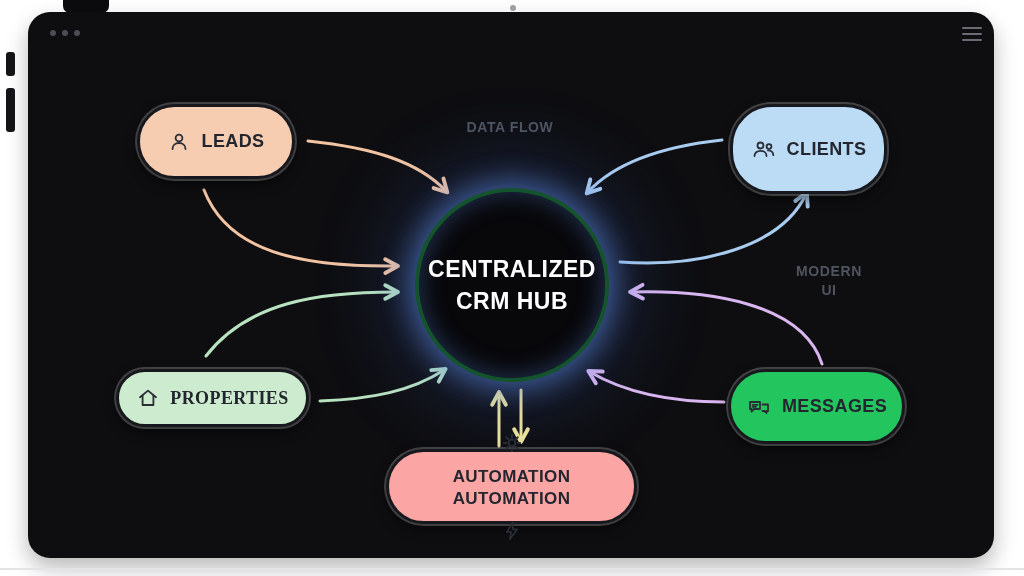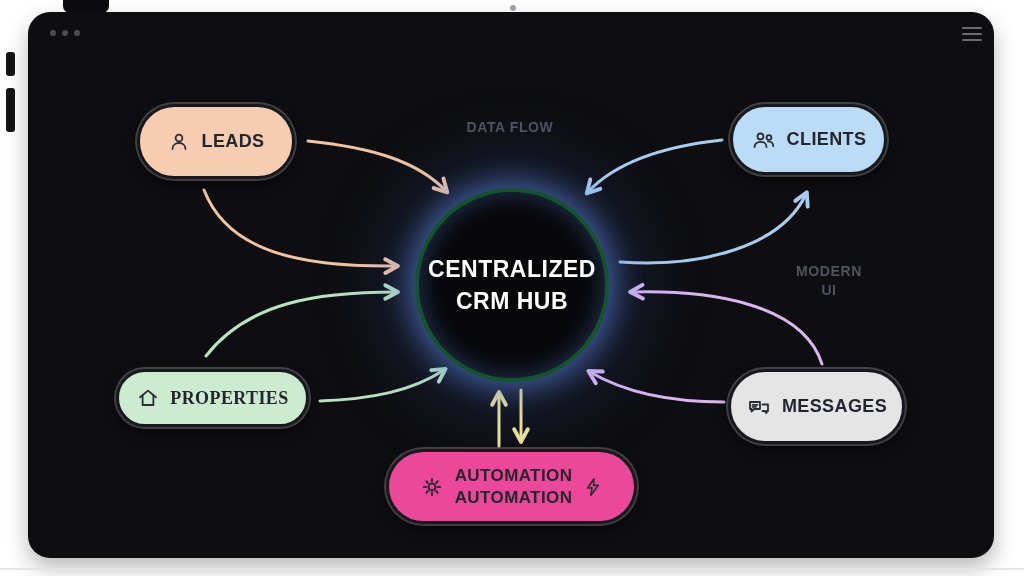--- a/index.html
+++ b/index.html
@@ -44,21 +44,21 @@
             line-height:1.4; text-align:center; }
 
   
   .pill { position:absolute; display:flex; align-items:center; justify-content:center;
           gap:10px; border-radius:42px; border:3px solid #17181d;
           box-shadow:0 0 0 2px rgba(255,255,255,0.22), 0 5px 12px rgba(0,0,0,0.55);
           z-index:4; color:#23262e; }
   .pill .lbl { font-weight:700; font-size:18px; letter-spacing:0.4px; color:#23262e; }
   .pill svg { flex:0 0 auto; }
   .pill-leads      { left:137px; top:104px; width:158px; height:75px; }
-  .pill-clients    { left:730px; top:104px; width:157px; height:71px; }
+  .pill-clients    { left:730px; top:104px; width:157px; height:90px; }
   .pill-properties { left:116px; top:369px; width:193px; height:58px;font-family:Liberation Serif, serif; }
   .pill-messages   { left:728px; top:369px; width:177px; height:75px; }
   .pill-automation { left:386px; top:449px; width:251px; height:75px; }
   .pill-automation .two { display:flex; flex-direction:column; align-items:center; }
   .pill-automation .two .lbl { font-size:17px; line-height:1.25; }
 
   
   .anno { position:absolute; color:#4f545f; font-weight:600; font-size:14px;
           letter-spacing:0.6px; text-align:center; line-height:1.35; z-index:3; }
   .anno-ai { left:428px; top:118px; width:164px; }
@@ -156,30 +156,30 @@
   </div>
 
   <div class="pill pill-properties" style="background: rgb(205, 236, 207);">
     <svg class="ico" width="24" height="24" viewBox="0 0 24 24">
       <path d="M4 11.2 L12 4.6 L20 11.2"></path>
       <path d="M6.6 9.6 L6.6 19 L17.4 19 L17.4 9.6"></path>
     </svg>
     <span class="lbl">PROPERTIES</span>
   </div>
 
-  <div class="pill pill-messages" style="background: #e5e5e5;">
+  <div class="pill pill-messages" style="background: #22c55e;">
     <svg class="ico" width="26" height="24" viewBox="0 0 26 24">
       <path d="M4 7 H14 V14 H8 L5.5 16.5 L5.5 14 H4 Z"></path>
       <path d="M16.5 9.5 H22 V16 H20.5 L20.5 18 L18.5 16 H16.5"></path>
       <path d="M6.5 9.8 H11.5 M6.5 11.8 H10"></path>
     </svg>
     <span class="lbl">MESSAGES</span>
   </div>
 
-  <div class="pill pill-automation" style="background: #ec4899;">
+  <div class="pill pill-automation" style="background: #fca5a5; flex-direction: column;">
     <svg class="ico" width="26" height="26" viewBox="0 0 24 24">
       <circle cx="12" cy="12" r="3.2"></circle>
       <path d="M17.2 12 L19.5 12 M15.7 15.7 L17.3 17.3 M12 17.2 L12 19.5 M8.3 15.7 L6.7 17.3 M6.8 12 L4.5 12 M8.3 8.3 L6.7 6.7 M12 6.8 L12 4.5 M15.7 8.3 L17.3 6.7"></path>
     </svg>
     <span class="two">
       <span class="lbl">AUTOMATION</span>
       <span class="lbl">AUTOMATION</span>
     </span>
     <svg class="ico" width="22" height="24" viewBox="0 0 24 24">
       <path d="M13 3 L6.2 13 L11 13 L9.6 21 L17.8 10.2 L12.6 10.2 Z"></path>

